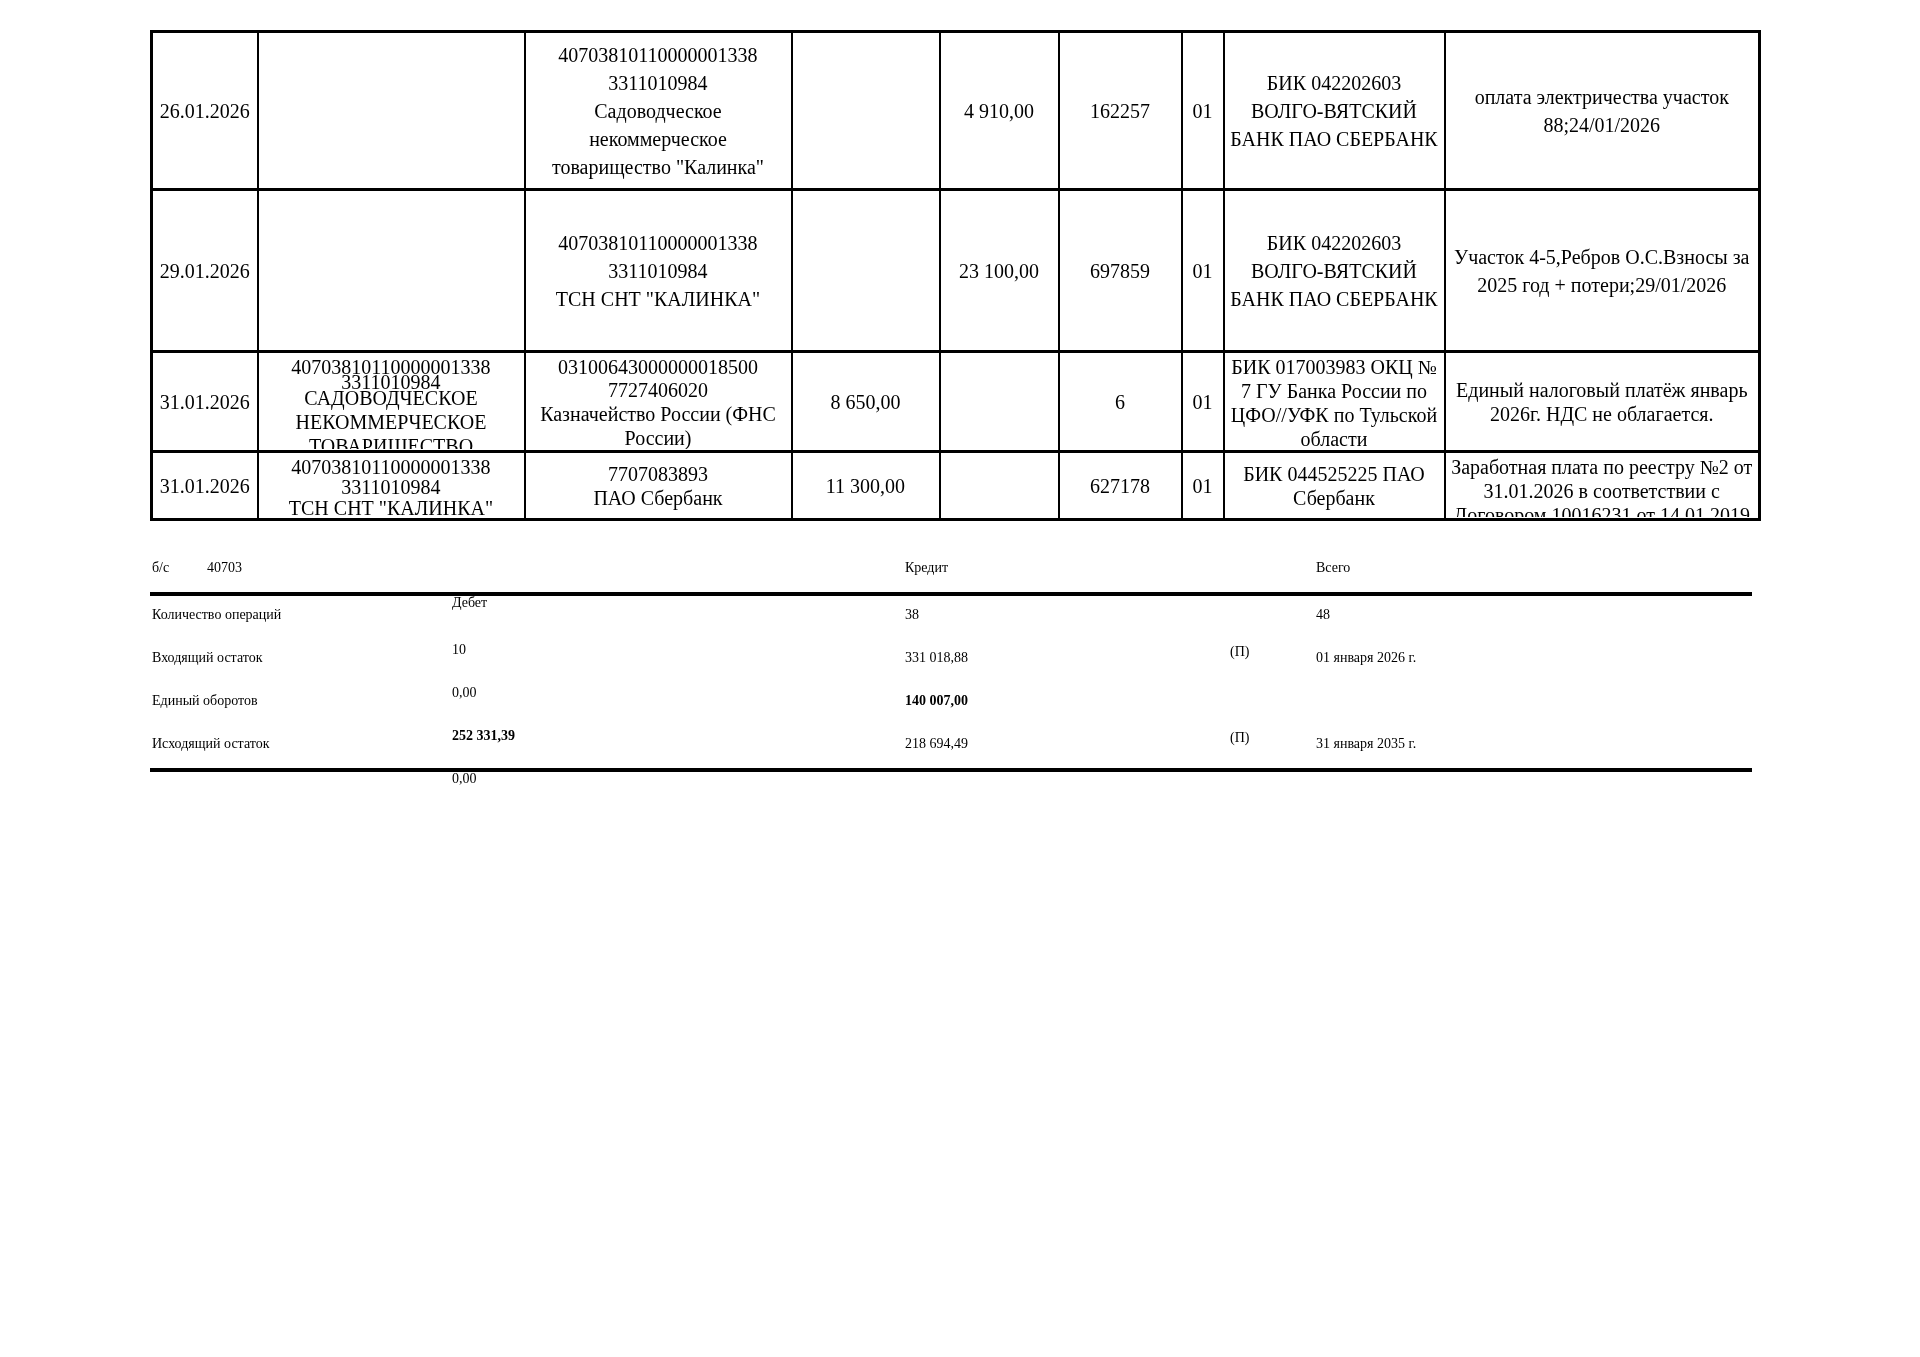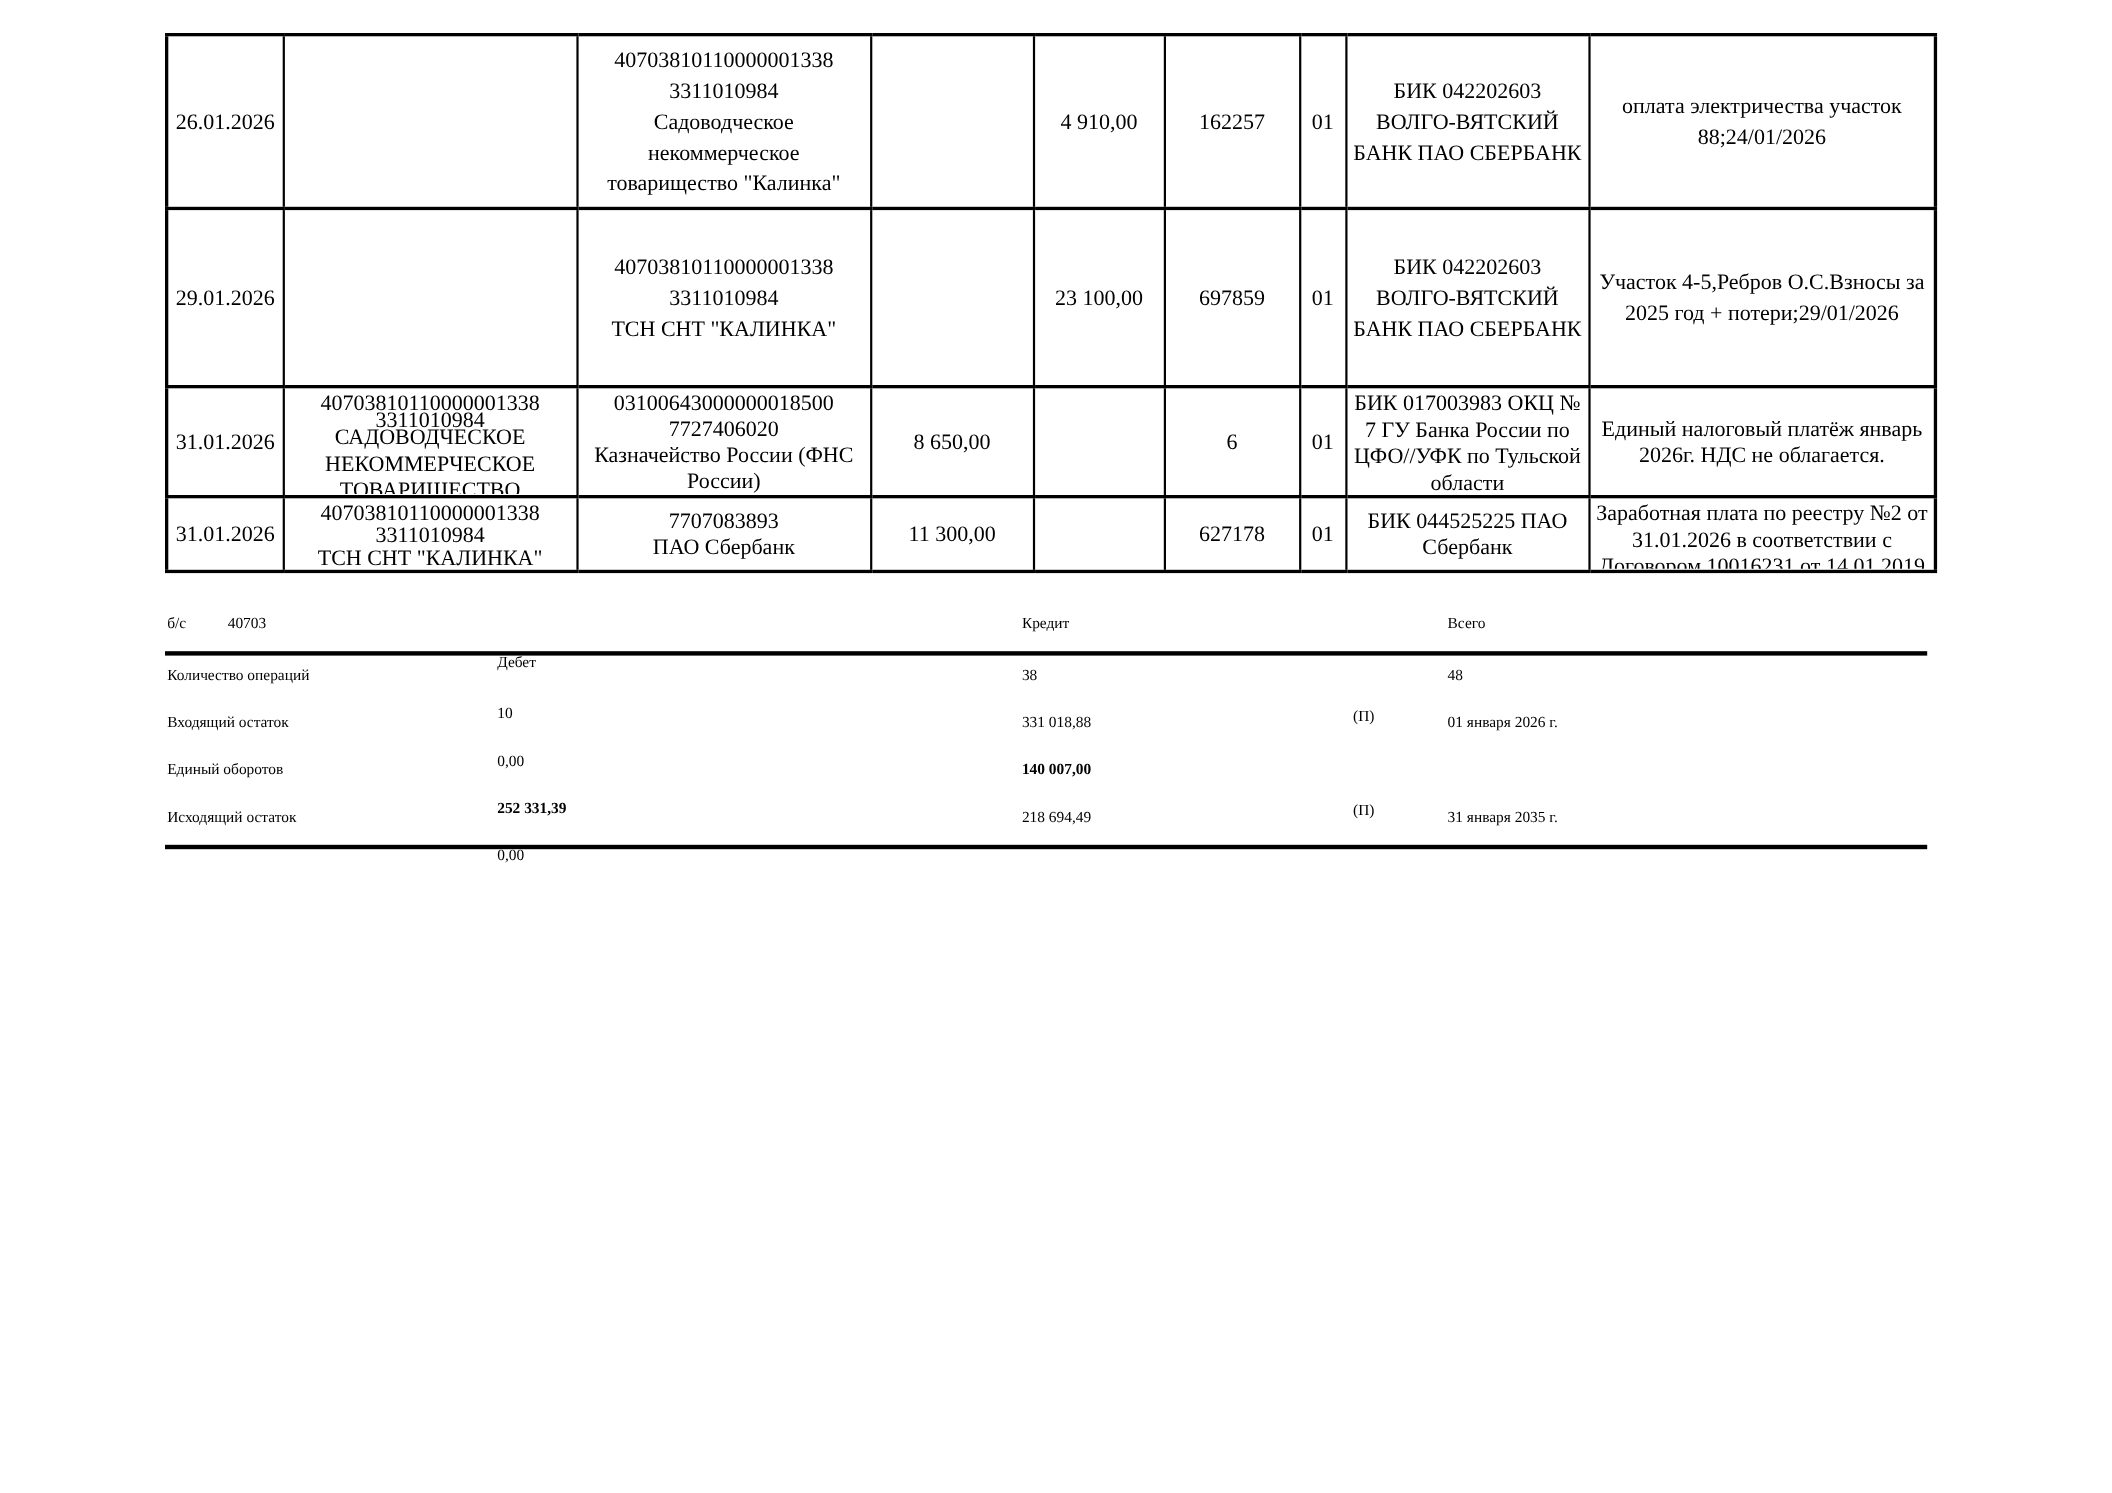--- a/index.html
+++ b/index.html
@@ -59,21 +59,21 @@
     left: 150px;
     top: 556px;
     width: 1602px;
     font-size: 14px;
   }
   .sum-head { position: relative; height: 36px; }
   .sum-head span { position: absolute; top: 4px; white-space: nowrap; }
   .pos-label   { left: 2px; }
   .pos-account { left: 57px; }
   .pos-debit   { left: 302px; margin-top: 35px; }
-  .pos-credit  { left: 779px; }
+  .pos-credit  { left: 755px; }
   .pos-marker  { left: 1080px; }
   .pos-total   { left: 1166px; }
   .rule { height: 4px; background: #000; }
   .sum-row { position: relative; height: 43px; }
   .sum-row span { position: absolute; top: 11px; white-space: nowrap; }
   .sum-row .lbl { font-weight: normal; }
   .sum-row .mark { top: 5px; }
   .sum-row.vals-bold .val { font-weight: bold; }
 </style>
 </head>

